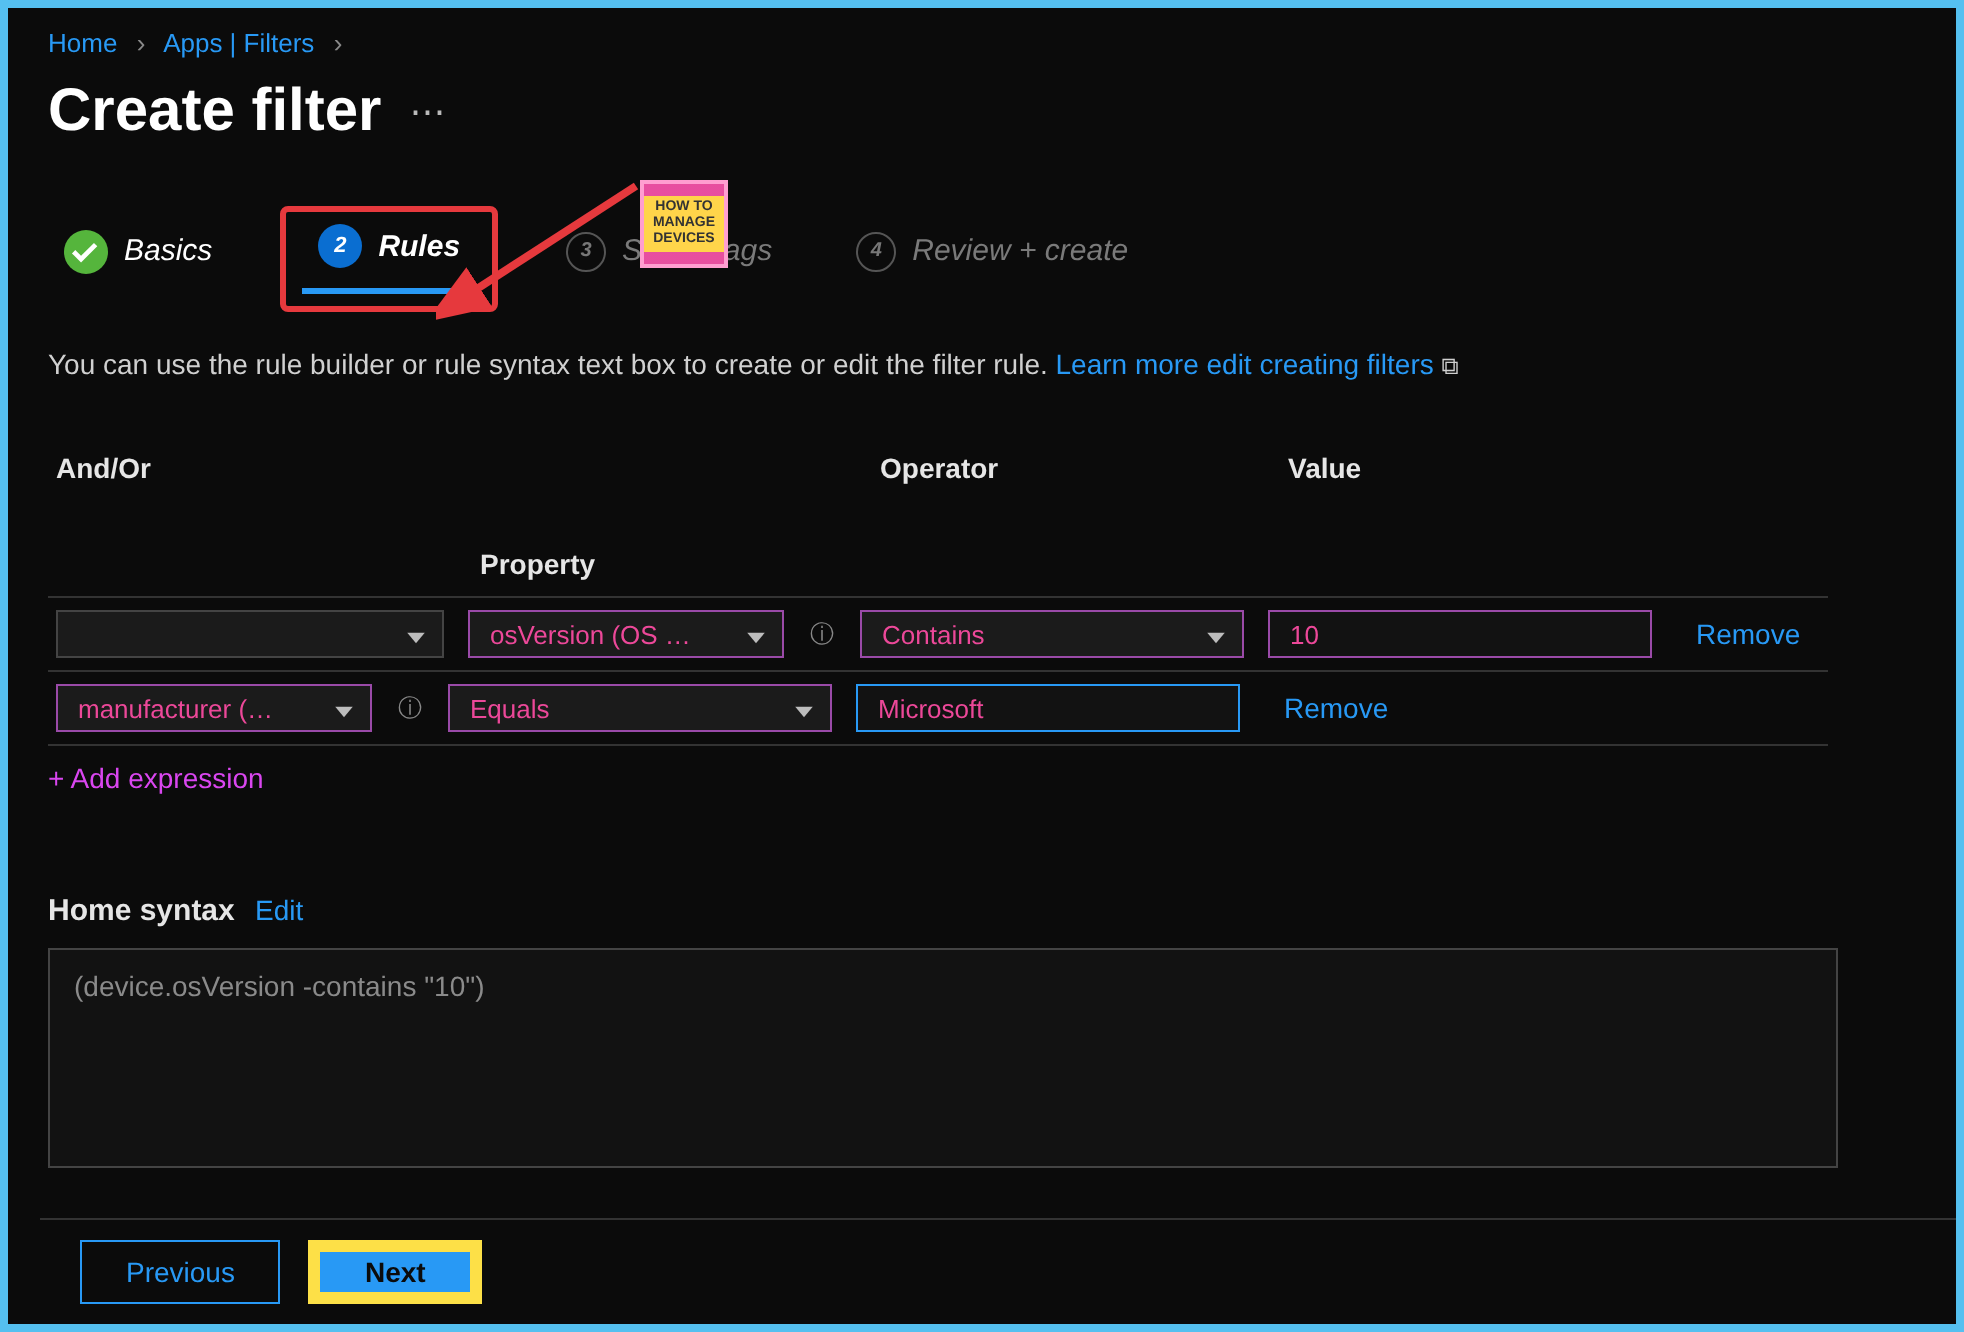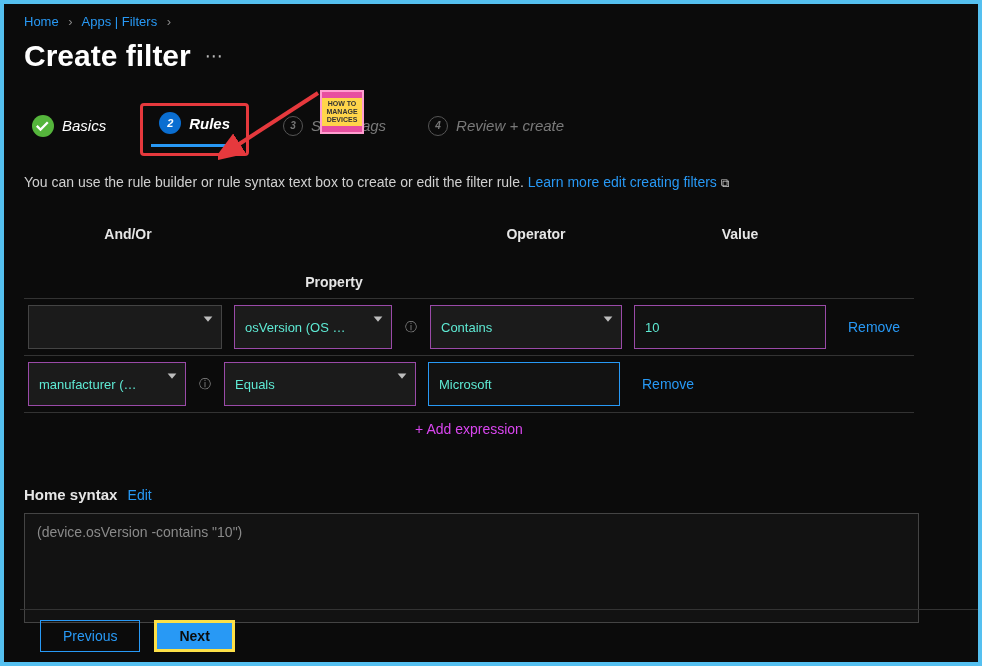--- a/index.html
+++ b/index.html
@@ -48,31 +48,31 @@
     border-bottom: 3px solid #2899f5;
   }
   .rules-highlight {
     border: 3px solid #e6393d;
     border-radius: 4px;
     padding: 4px 8px 6px 8px;
   }
   .desc { font-size: 14px; color: #d0d0d0; margin-bottom: 28px; }
   .desc .link { color: #2899f5; text-decoration: none; cursor: pointer; }
   .ext-icon { font-size: 12px; }
-  .table { width: 890px; text-align: center; }
+  .table { width: 890px; }
   .th-row { display: flex; gap: 12px; padding: 8px 4px; font-weight: 600; font-size: 14px; color: #e6e6e6; }
   .th-andor { width: 200px; }
   .th-prop  { width: 188px; margin-top: 48px; }
   .th-op    { width: 192px; }
   .th-val   { width: 192px; }
   .divider { border-bottom: 1px solid #333; }
   .row { display: flex; align-items: center; gap: 12px; padding: 6px 4px; }
   .select, .input {
-    height: 44px; background: #1b1b1b; border: 1px solid #444;
-    color: #5eead4; font-size: 13px; padding: 0 28px 0 10px;
+    height: 24px; background: #1b1b1b; border: 1px solid #444;
+    color: #ec4899; font-size: 13px; padding: 0 28px 0 10px;
     position: relative; display: flex; align-items: center;
     cursor: pointer;
   }
   .sel-andor { width: 194px; }
   .sel-prop  { width: 158px; border-color: #9a4aa8; }
   .sel-op    { width: 192px; border-color: #9a4aa8; }
   .input-val { width: 192px; border-color: #9a4aa8; background: #121212; }
   .input-val.blue { border-color: #2899f5; }
   .chevron {
     position: absolute; right: 6px; top: 6px; width: 14px; height: 14px;
@@ -92,21 +92,21 @@
     position: absolute; left: 16px; right: 0; bottom: 0;
     border-top: 1px solid #333; padding: 10px 20px;
     display: flex; gap: 14px;
   }
   .btn {
     height: 32px; padding: 0 22px; font-size: 14px;
     display: flex; align-items: center; justify-content: center;
     cursor: pointer;
   }
   .btn-secondary { background: transparent; border: 1px solid #2899f5; color: #2899f5; }
-  .btn-primary { background: #2899f5; border: 3px solid #fde047; color: #0b0b0b; font-weight:600;}
+  .btn-primary { background: #2899f5; border: 6px solid #fde047; color: #0b0b0b; font-weight:600;}
   
   
   .arrow {
     position: absolute; left: 214px; top: 84px; pointer-events: none;
   }
   .arrow svg { width: 120px; height: 80px; }
   
   .sticker {
     position: absolute; left: 316px; top: 86px;
     width: 44px; height: 44px;

